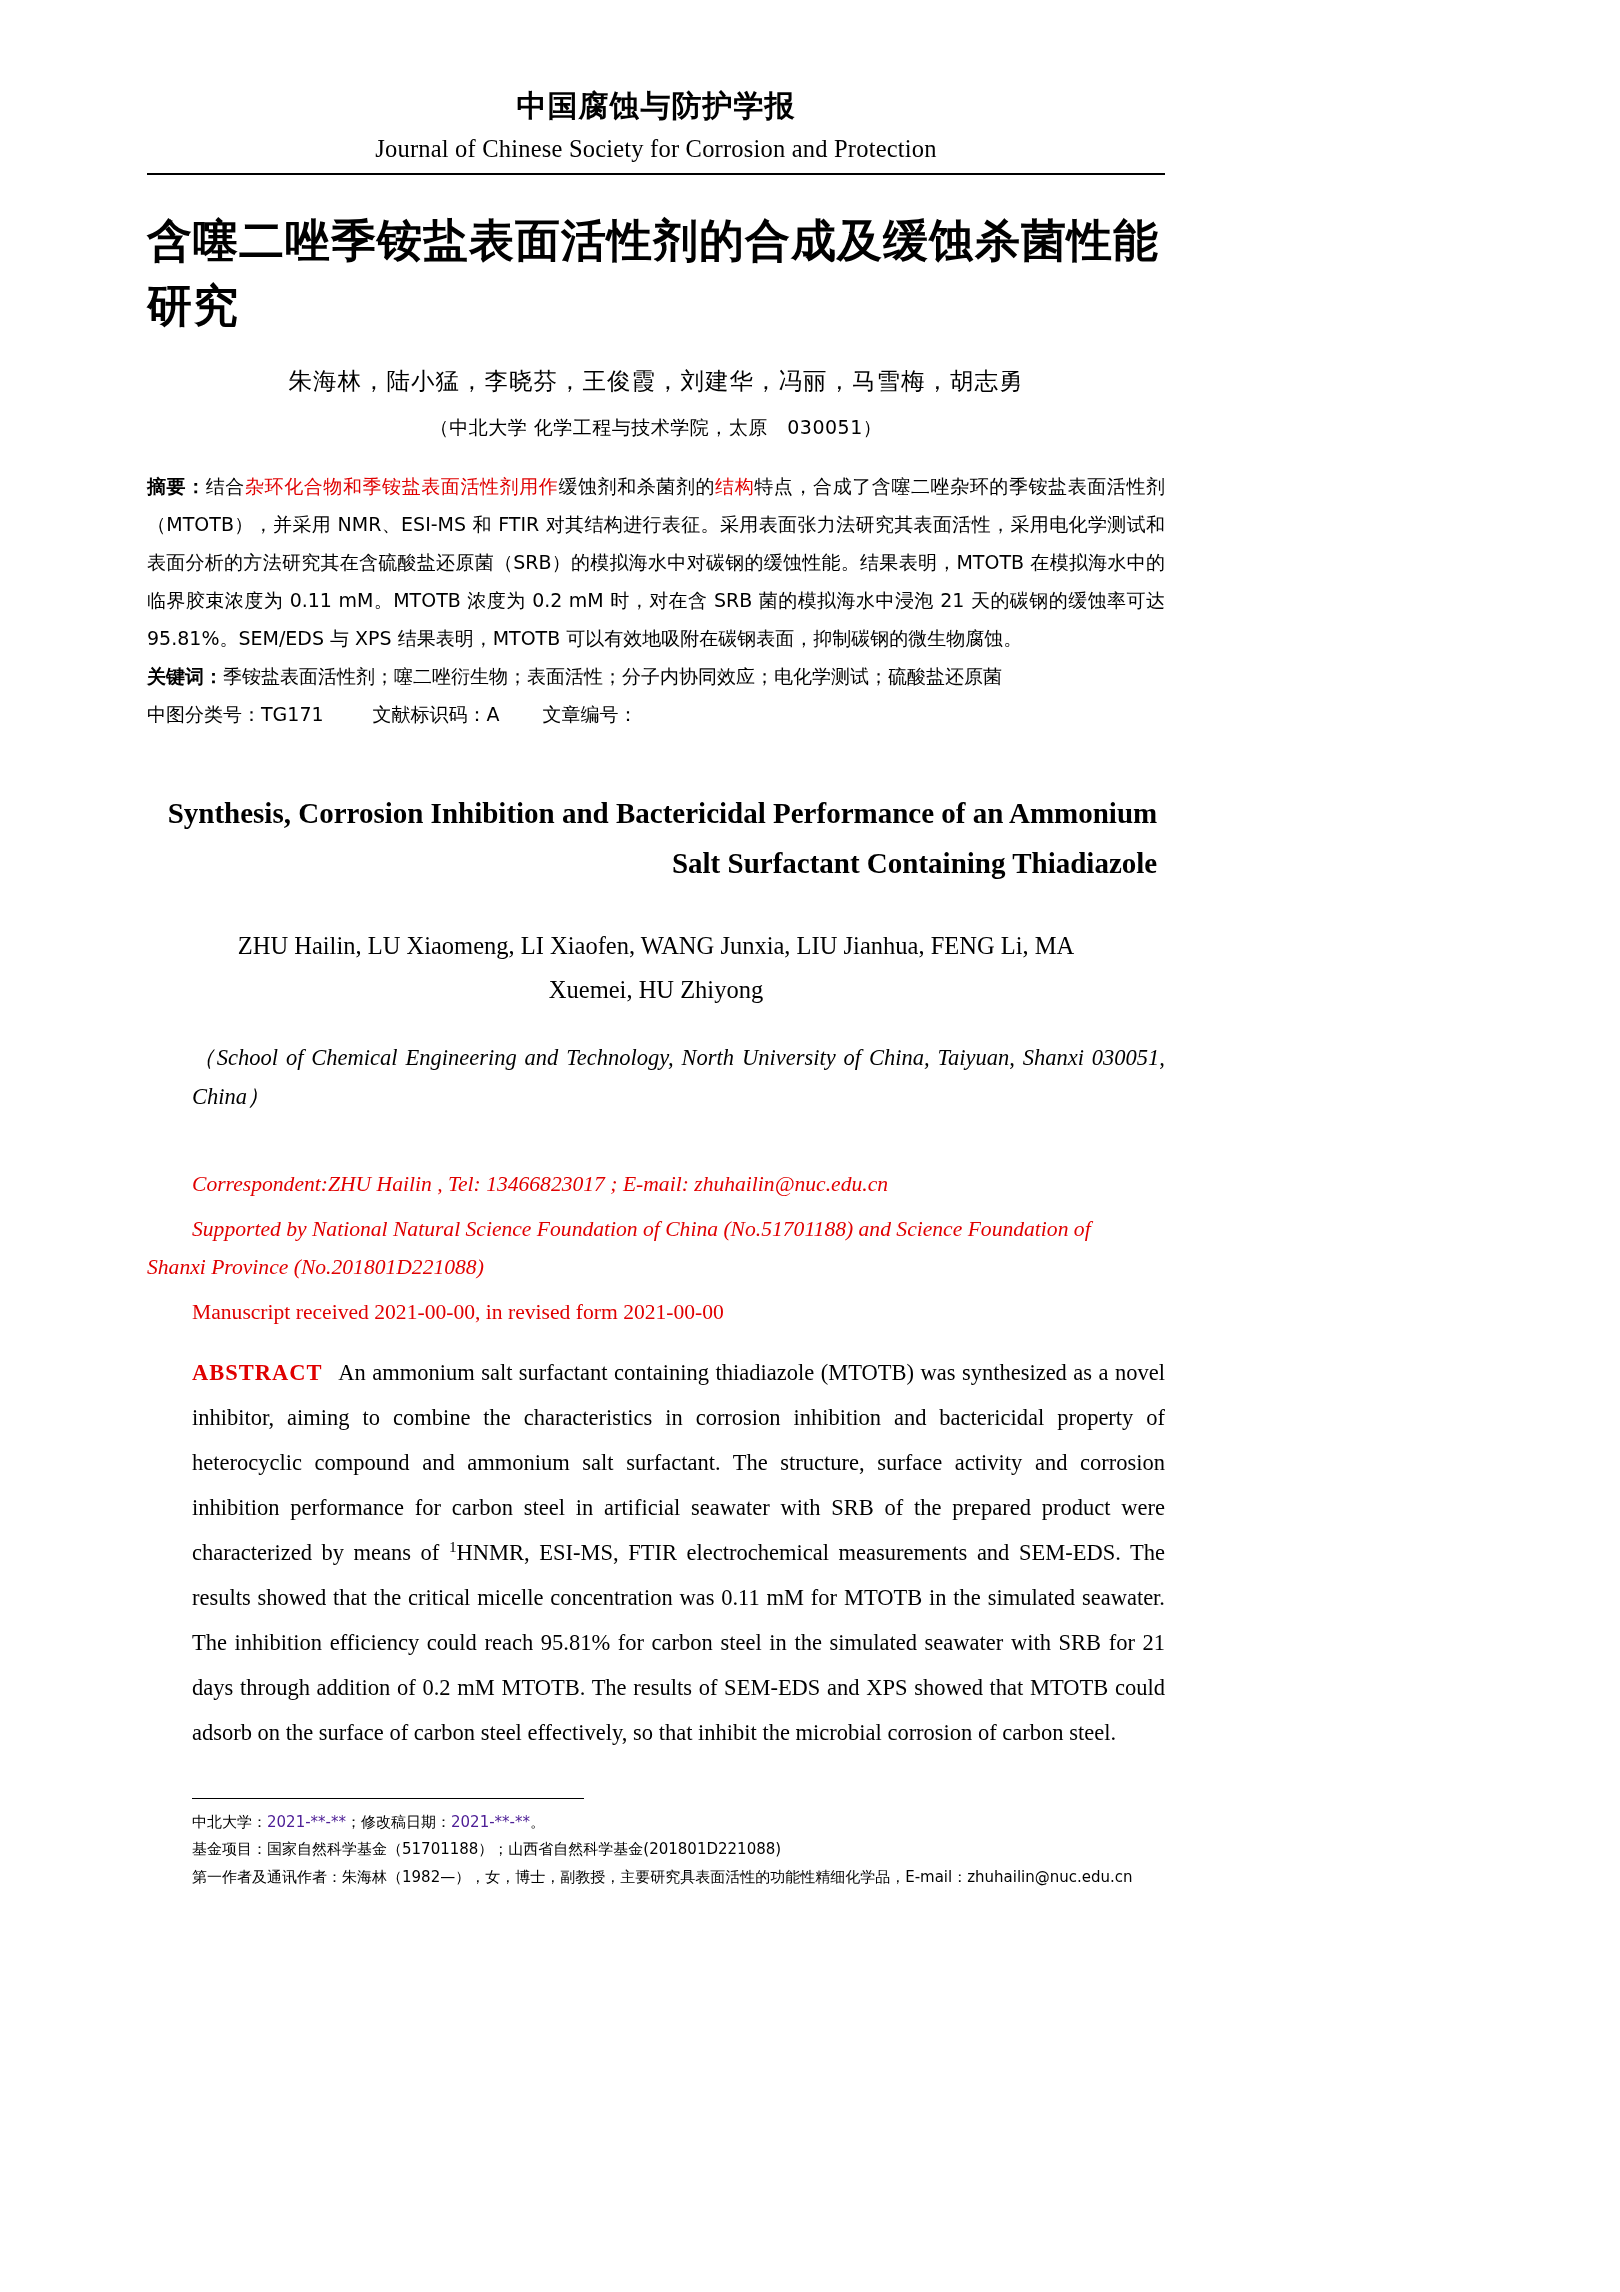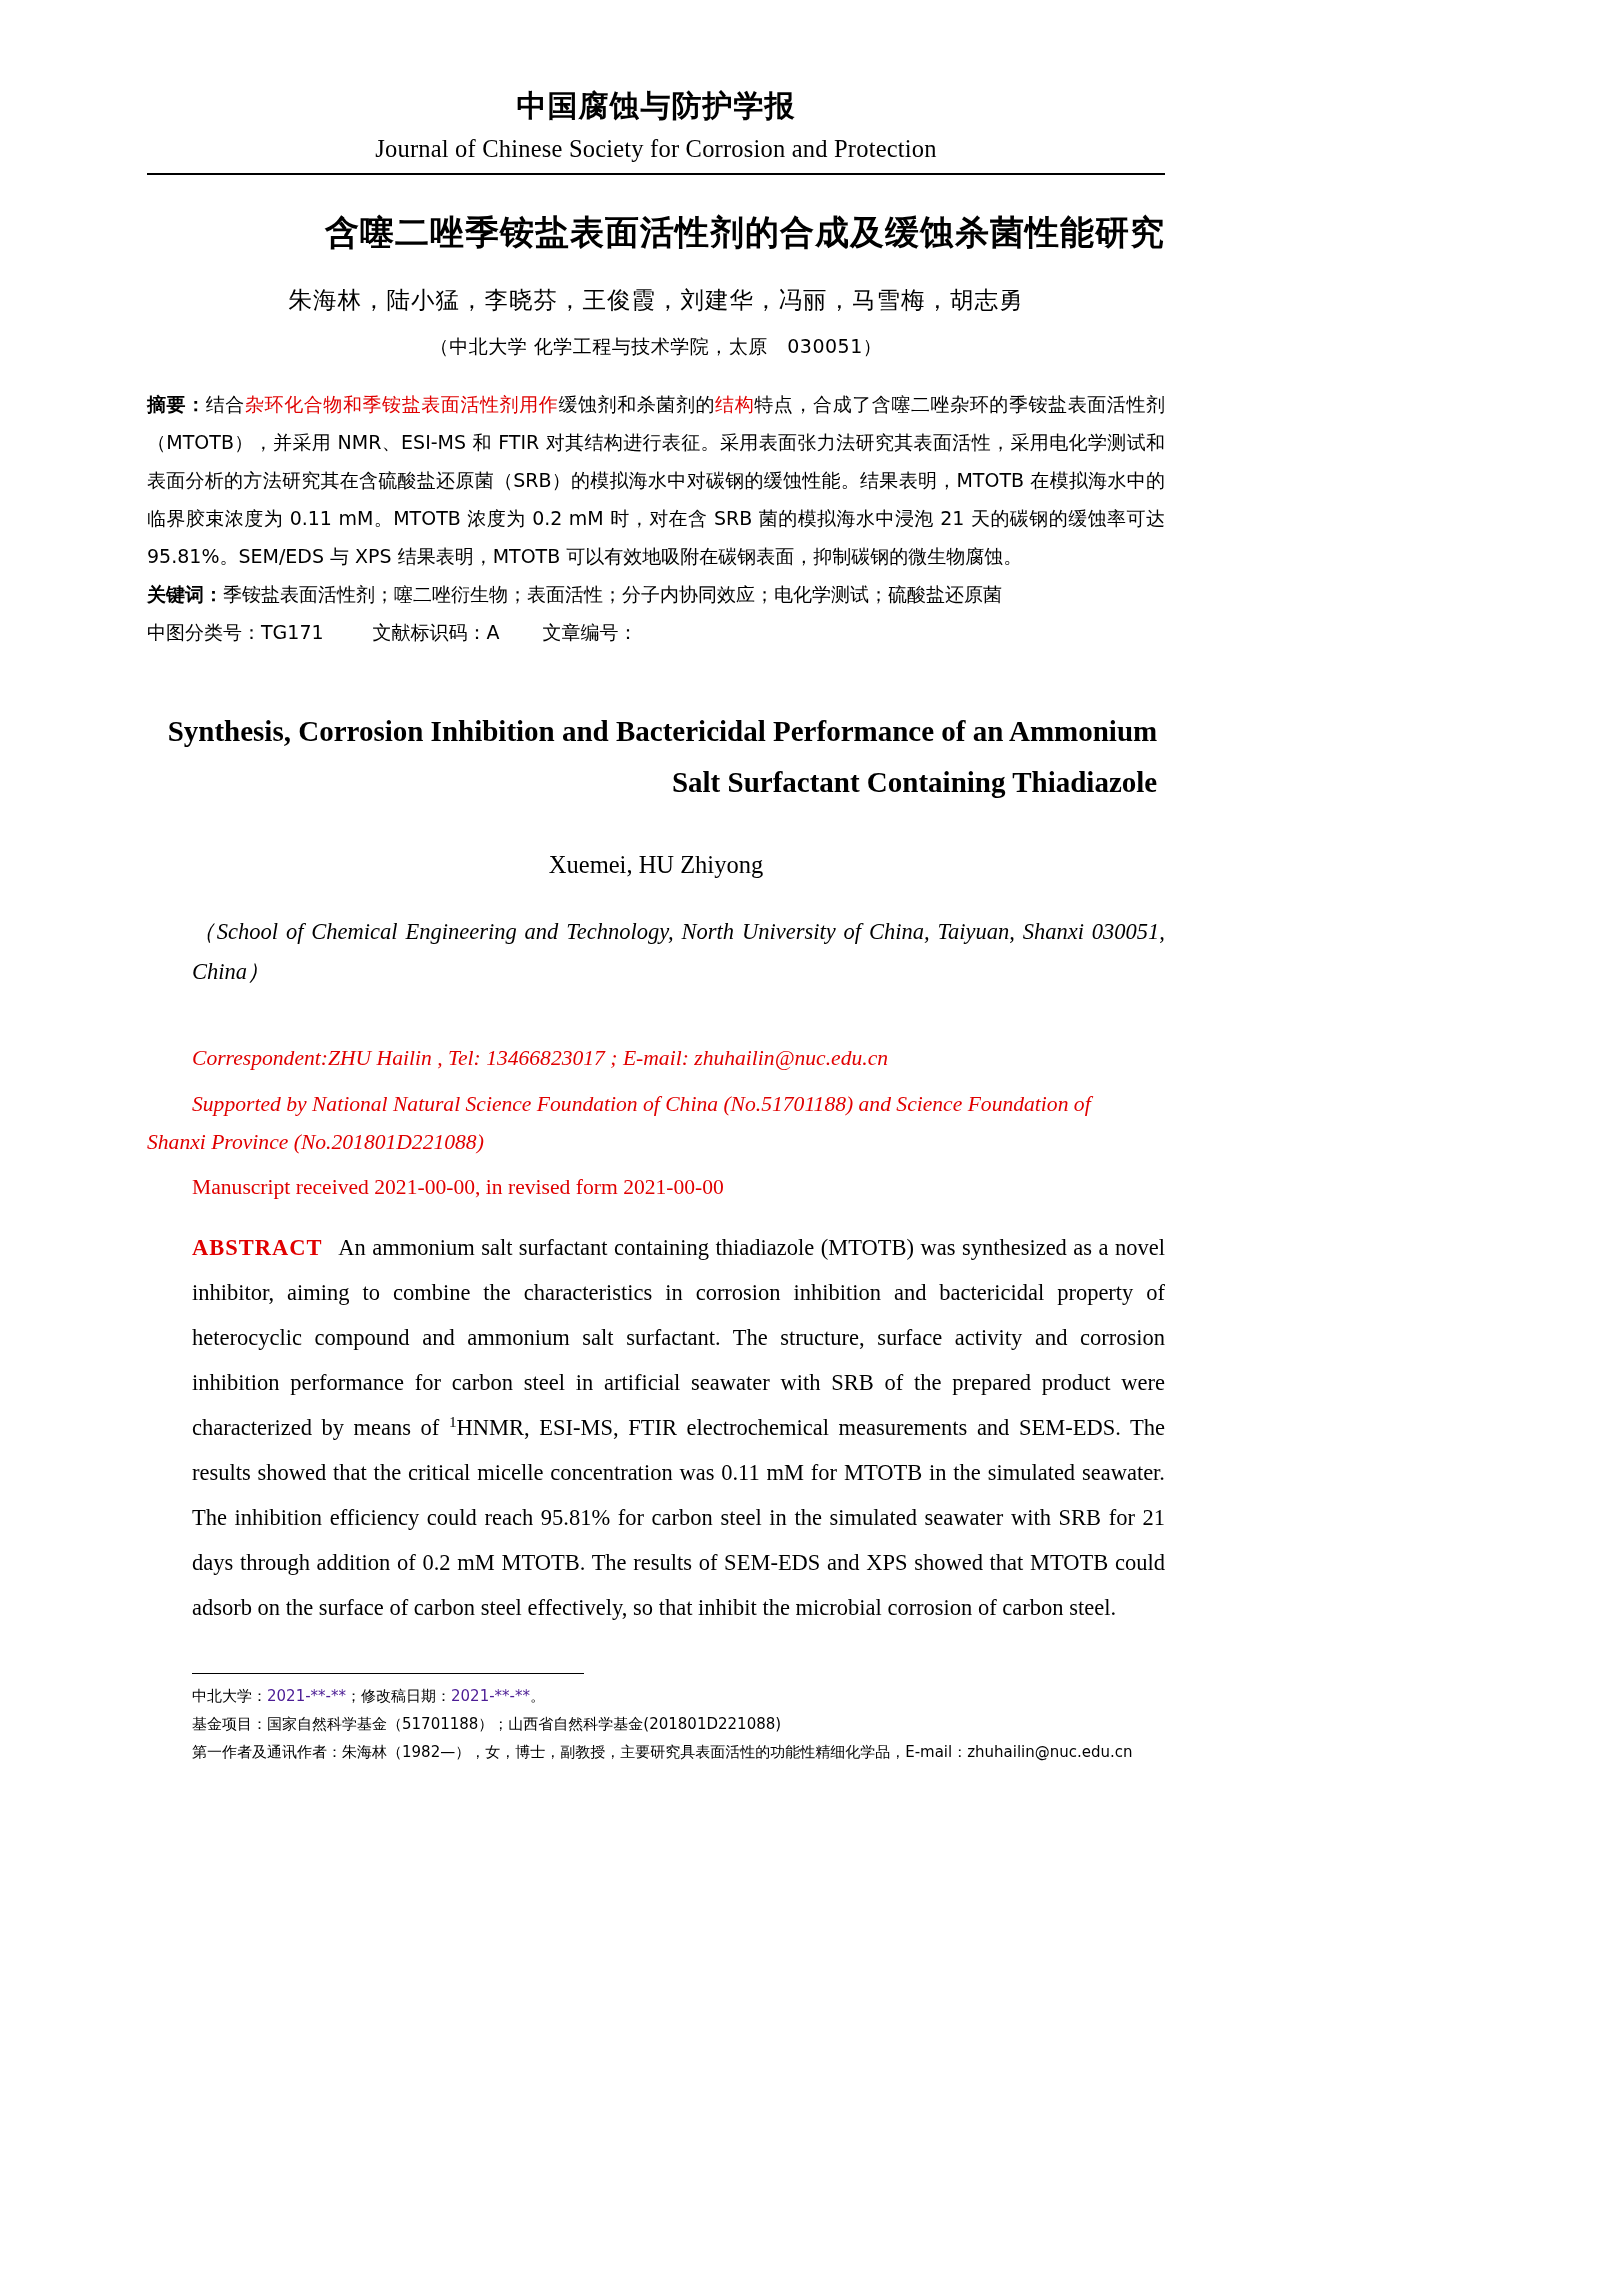--- a/index.html
+++ b/index.html
@@ -41,23 +41,23 @@
   }
   .rule {
     border: none;
     border-top: 2px solid #000;
     margin: 9.8px 0 0 0;
   }
 
   
   .title-cn {
     font-family: "DejaVu Sans", sans-serif;
-    font-size: 34px;
-    font-weight: 700;
-    text-align: right;
+    font-size: 45px;
+    font-weight: 700;
+    text-align: left;
     line-height: 1.45;
     margin-top: 33px;
     letter-spacing: 1px;
   }
   .authors-cn {
     font-family: "DejaVu Sans", sans-serif;
     font-size: 23.5px;
     text-align: center;
     margin-top: 27.4px;
     letter-spacing: 1px;
@@ -208,20 +208,21 @@
   <div class="class-line">
     <span>中图分类号：</span><span>TG171</span><span class="gap"></span><span>文献标识码：</span><span>A</span><span class="gap2"></span><span>文章编号：</span><span></span>
   </div>
 
   <div class="title-en">
     <div>Synthesis, Corrosion Inhibition and Bactericidal Performance of an Ammonium</div>
     <div>Salt Surfactant Containing Thiadiazole</div>
   </div>
 
   <div class="authors-en">
+    <div>ZHU Hailin, LU Xiaomeng, LI Xiaofen, WANG Junxia, LIU Jianhua, FENG Li, MA</div>
     <div>Xuemei, HU Zhiyong</div>
   </div>
 
   <div class="affil-en">（School of Chemical Engineering and Technology, North University of China, Taiyuan, Shanxi 030051, China）</div>
 
   <div class="corr">Correspondent:ZHU Hailin , Tel: 13466823017 ; E-mail: zhuhailin@nuc.edu.cn</div>
 
   <div class="support">
     <span>Supported by National Natural Science Foundation of China (No.51701188) and Science Foundation of</span>
     <span class="cont">Shanxi Province (No.201801D221088)</span>

